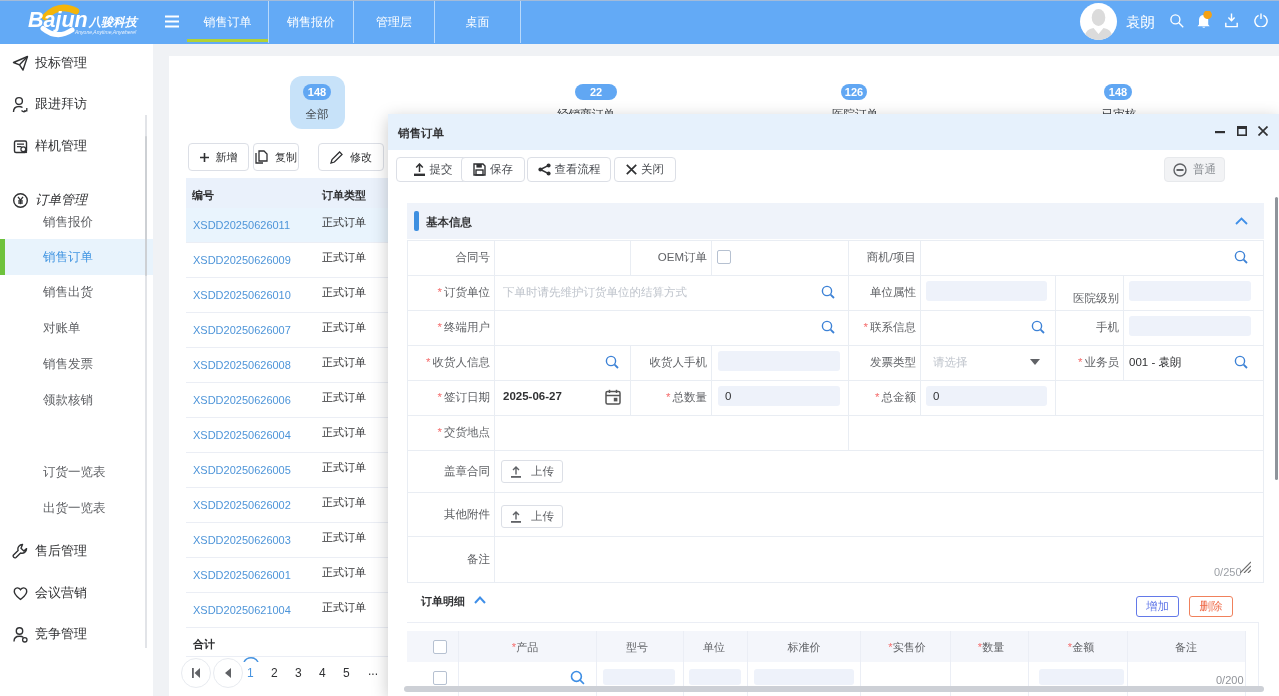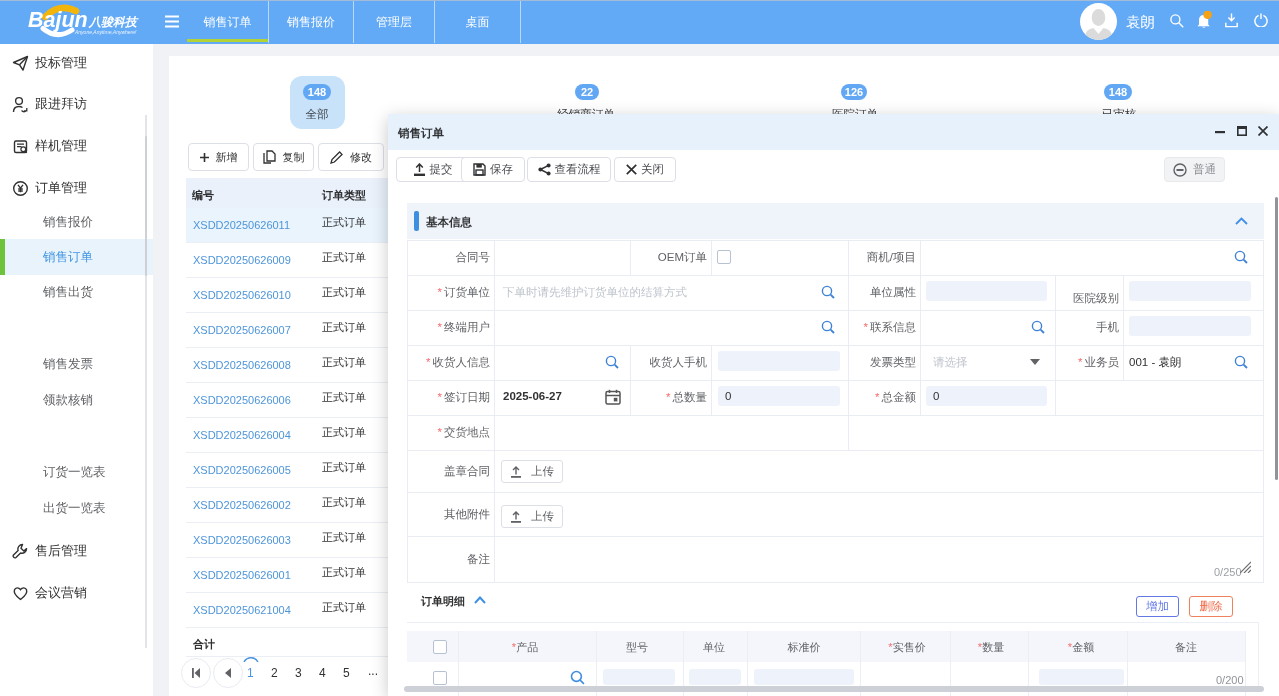--- a/index.html
+++ b/index.html
@@ -148,57 +148,63 @@
         <circle cx="7" cy="5" r="3.4" fill="none" stroke="#303133" stroke-width="1.4"></circle>
         <path d="M1.5 16 Q1.5 10.5 7 10.5 Q9 10.5 10.5 11.5" fill="none" stroke="#303133" stroke-width="1.4"></path>
         <path d="M9.5 14.5 q2.5 2.5 5 0 M14.8 12 l0 2.8 l-2.8 0" fill="none" stroke="#303133" stroke-width="1.3"></path>
       </svg>跟进拜访</div>
     <div class="mitem" style="top:82px;"><svg width="17" height="17" viewBox="0 0 17 17">
         <rect x="2.5" y="3" width="12" height="11.5" rx="1.5" fill="none" stroke="#303133" stroke-width="1.4"></rect>
         <path d="M5 6.2 L12 6.2 M5 8.7 L9.5 8.7" stroke="#303133" stroke-width="1.3"></path>
         <circle cx="11.3" cy="11.3" r="2.4" fill="#fff" stroke="#303133" stroke-width="1.2"></circle>
         <path d="M13 13 L14.8 14.8" stroke="#303133" stroke-width="1.2"></path>
       </svg>样机管理</div>
-    <div class="mitem" style="top:124px;"><svg width="17" height="17" viewBox="0 0 17 17">
+    <div class="mitem" style="top:136px;font-style:italic;"><svg width="17" height="17" viewBox="0 0 17 17">
         <circle cx="8.5" cy="8.5" r="6.8" fill="none" stroke="#303133" stroke-width="1.4"></circle>
         <path d="M6 4.8 L8.5 8.2 L11 4.8 M8.5 8.2 L8.5 12.3 M6.2 9 L10.8 9 M6.2 11 L10.8 11" fill="none" stroke="#303133" stroke-width="1.3"></path>
       </svg>订单管理</div>
     <div class="mitem" style="top:487px;"><svg width="17" height="17" viewBox="0 0 17 17">
         <path d="M10.5 1.5 a4.6 4.6 0 0 0 -4.4 6 L1.5 12 a1.8 1.8 0 0 0 2.5 2.5 L8.6 10 a4.6 4.6 0 0 0 6 -4.4 L11.8 8 L9 5.2 Z" fill="none" stroke="#303133" stroke-width="1.4" stroke-linejoin="round"></path>
       </svg>售后管理</div>
     <div class="mitem" style="top:529px;"><svg width="17" height="17" viewBox="0 0 17 17">
         <path d="M8.5 14.5 C3 10.5 1.5 7.5 2.5 4.8 C3.4 2.4 6.7 2 8.5 4.7 C10.3 2 13.6 2.4 14.5 4.8 C15.5 7.5 14 10.5 8.5 14.5 Z" fill="none" stroke="#303133" stroke-width="1.4"></path>
       </svg>会议营销</div>
+    <div class="mitem" style="top:570px;"><svg width="17" height="17" viewBox="0 0 17 17">
+        <circle cx="7.5" cy="5" r="3.2" fill="none" stroke="#303133" stroke-width="1.4"></circle>
+        <path d="M2 15.5 Q2 10.3 7.5 10.3 Q10 10.3 11.5 11.5" fill="none" stroke="#303133" stroke-width="1.4"></path>
+        <circle cx="12.8" cy="13.8" r="2.2" fill="none" stroke="#303133" stroke-width="1.3"></circle>
+      </svg>竞争管理</div>
     <div class="sitem" style="top:160px;">销售报价</div>
     <div class="sitem sel" style="top:195px;">销售订单</div>
     <div class="sitem" style="top:230px;">销售出货</div>
+    <div class="sitem" style="top:266px;">对账单</div>
     <div class="sitem" style="top:302px;">销售发票</div>
     <div class="sitem" style="top:338px;">领款核销</div>
     <div class="sitem" style="top:410px;">订货一览表</div>
     <div class="sitem" style="top:446px;">出货一览表</div>
   </div>
 <div class="abs" style="left:145px;top:115px;width:1.5px;height:533px;background:#e2e4e8;"></div>
 <div id="sb-thumb" class="abs"></div>
 
 <div id="panel" class="abs"></div>
 <div id="statcard" class="abs"></div>
 <div class="pill" style="left:303px;width:28px;">148</div>
-<div class="pill" style="left:575px;width:24px;">22</div>
+<div class="pill" style="left:575px;width:42px;">22</div>
 <div class="pill" style="left:841px;width:26px;">126</div>
 <div class="pill" style="left:1104px;width:28px;">148</div>
 <div class="slabel" style="left:289px;width:56px;">全部</div>
 <div class="slabel" style="left:550px;width:72px;">经销商订单</div>
 <div class="slabel" style="left:826px;width:58px;">医院订单</div>
 <div class="slabel" style="left:1097px;width:44px;">已审核</div>
 
 <div class="tbtn" style="left:188px;width:61px;">
   <svg width="9" height="9" viewBox="0 0 9 9">
       <path d="M4.5 0 L4.5 9 M0 4.5 L9 4.5" stroke="#303133" stroke-width="1.6"></path>
     </svg>新增</div>
-<div class="tbtn" style="left:253px;width:61px;">
+<div class="tbtn" style="left:253px;width:46px;">
   <svg width="13" height="14" viewBox="0 0 13 14">
       <path d="M1 3 L1 13 L8 13" fill="none" stroke="#303133" stroke-width="1.3"></path>
       <path d="M4 1 L9 1 L12 4 L12 11 L4 11 Z" fill="none" stroke="#303133" stroke-width="1.3"></path>
     </svg>复制</div>
 <div class="tbtn" style="left:318px;width:66px;">
   <svg width="13" height="13" viewBox="0 0 13 13">
       <path d="M1 12 L2 8.6 L9.6 1 L12 3.4 L4.4 11 Z" fill="none" stroke="#303133" stroke-width="1.3"></path>
     </svg>修改</div>
 
 <div class="lhead abs">

